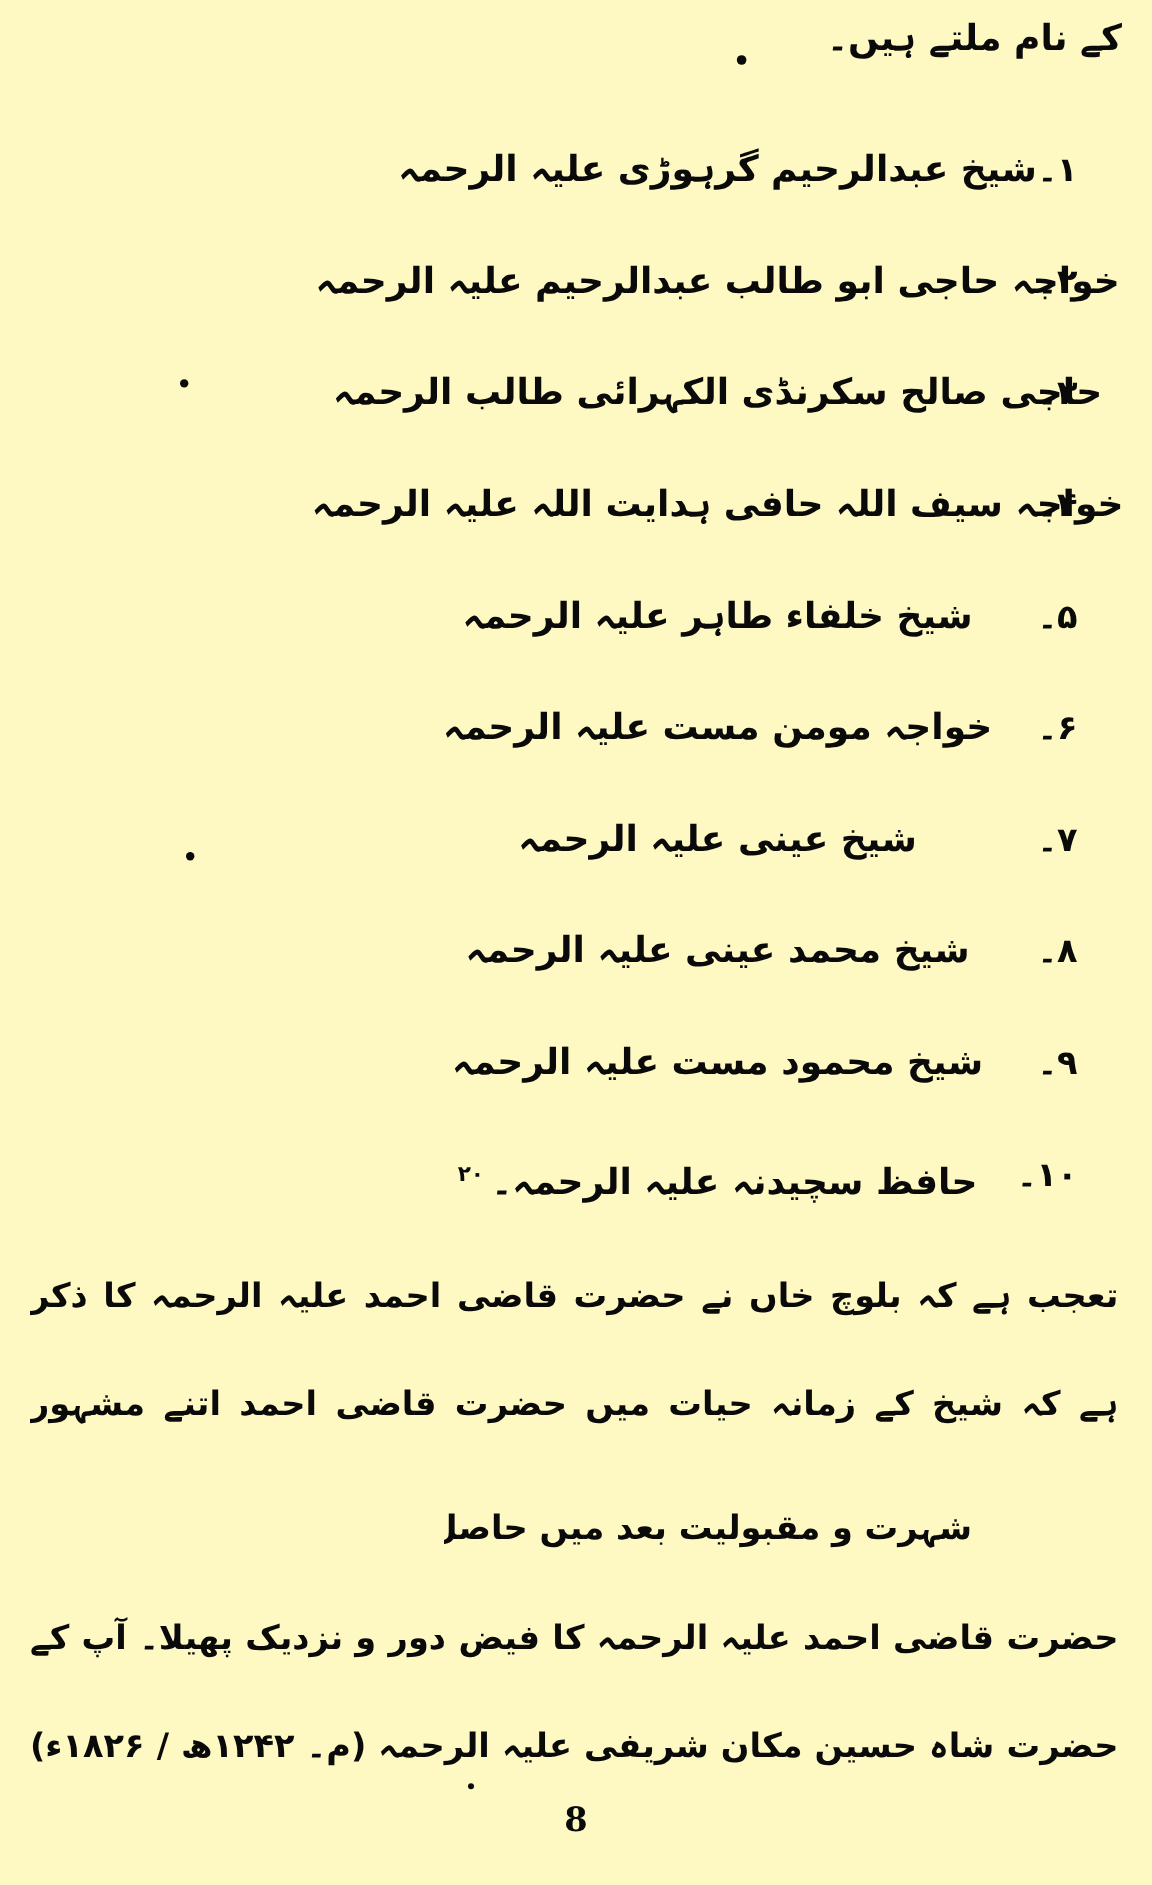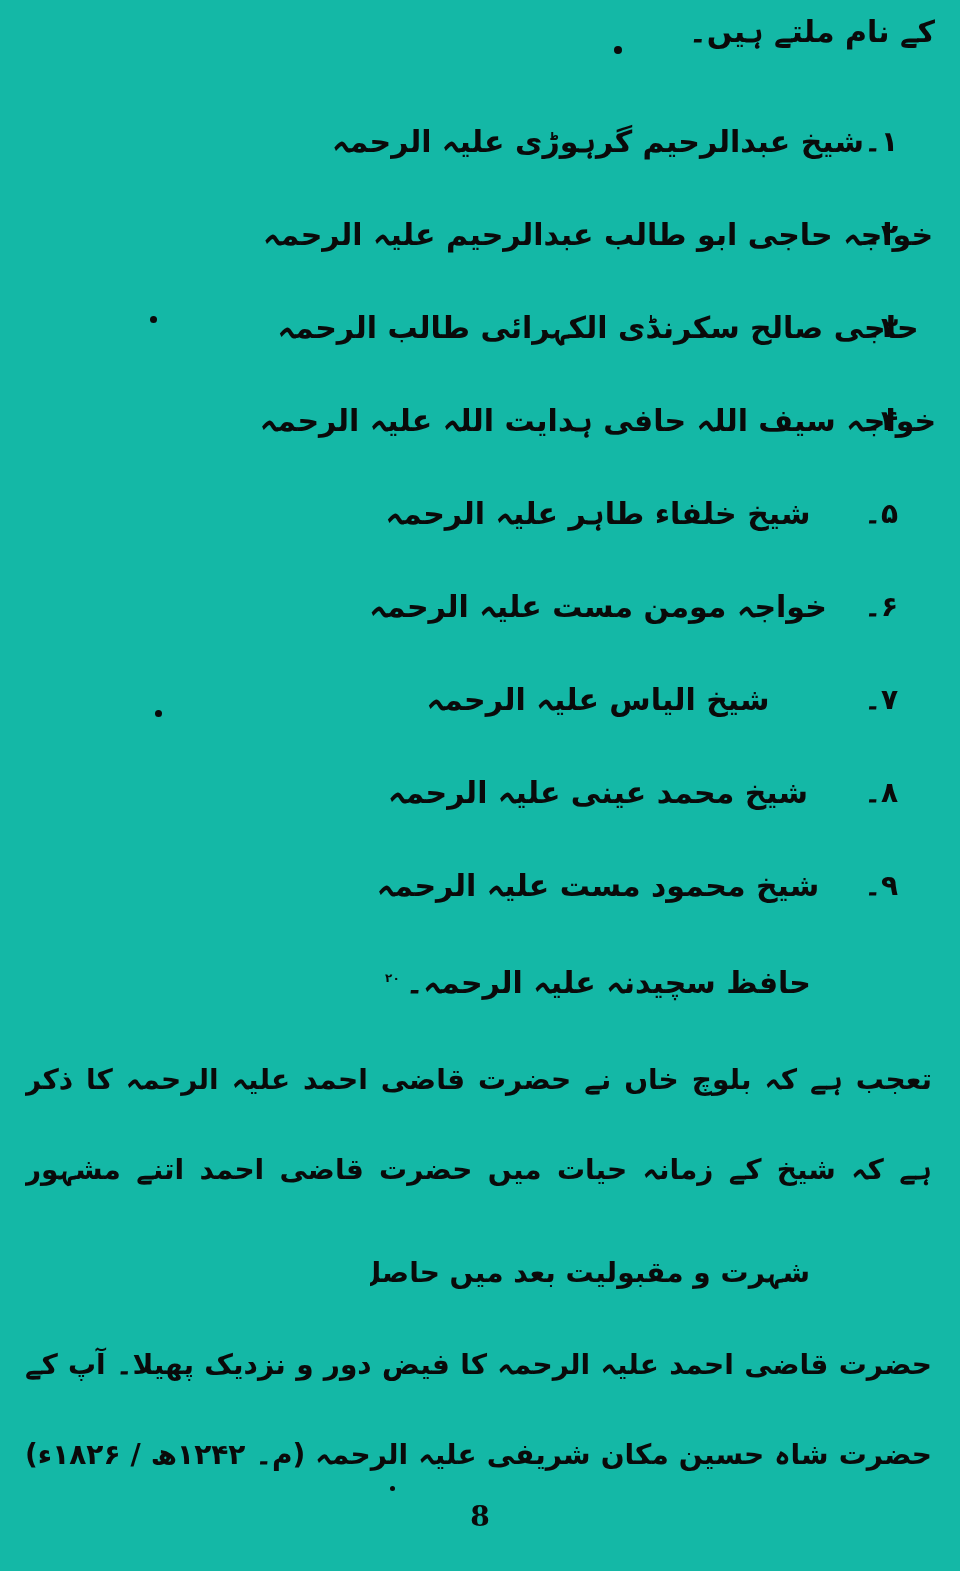--- a/index.html
+++ b/index.html
@@ -4,21 +4,21 @@
 <style>
   html, body {
     margin: 0;
     padding: 0;
     background: #ffffff;
   }
   .page {
     position: relative;
     width: 960px;
     height: 1571px;
-    background: #14b8a6;
+    background: #fef9c3;
     color: #0a0a0a;
     font-family: "DejaVu Sans", sans-serif;
     direction: rtl;
     overflow: hidden;
   }
   .header-line {
     position: absolute;
     top: 14px;
     right: 25px;
     font-size: 30px;
@@ -60,21 +60,21 @@
     font-size: 30px;
     font-weight: 700;
     text-align: center;
     white-space: nowrap;
   }
   .item-name .inner {
     display: inline-block;
     transform: translateX(120px); 
   }
   sup.footnote {
-    font-size: 12px;
+    font-size: 18px;
     font-weight: 700;
     vertical-align: super;
     margin-right: 6px;
   }
   .p-line {
     position: absolute;
     left: 25px;
     right: 28px;
     height: 80px;
     line-height: 80px;
@@ -151,34 +151,35 @@
       <span class="item-name"><span class="inner">شیخ خلفاء طاہر علیہ الرحمہ</span></span>
     </div>
 
     <div class="list-row" style="top:465px">
       <span class="item-num">۶۔</span>
       <span class="item-name"><span class="inner">خواجہ مومن مست علیہ الرحمہ</span></span>
     </div>
 
     <div class="list-row" style="top:558px">
       <span class="item-num">۷۔</span>
-      <span class="item-name"><span class="inner">شیخ الیاس علیہ الرحمہ</span></span>
+      <span class="item-name"><span class="inner">شیخ عینی علیہ الرحمہ</span></span>
     </div>
 
     <div class="list-row" style="top:651px">
       <span class="item-num">۸۔</span>
       <span class="item-name"><span class="inner">شیخ محمد عینی علیہ الرحمہ</span></span>
     </div>
 
     <div class="list-row" style="top:744px">
       <span class="item-num">۹۔</span>
       <span class="item-name"><span class="inner">شیخ محمود مست علیہ الرحمہ</span></span>
     </div>
 
     <div class="list-row" style="top:837px">
+      <span class="item-num">۱۰۔</span>
       <span class="item-name">
         <span class="inner"><span>حافظ سچیدنہ علیہ الرحمہ۔</span><sup class="footnote">۲۰</sup></span>
       </span>
     </div>
 
   </div>
 
   <div class="p-line" style="top:1040px">تعجب ہے کہ بلوچ خاں نے حضرت قاضی احمد علیہ الرحمہ کا ذکر نہیں کیا، ممکن</div>
   <div class="p-line" style="top:1130px">ہے کہ شیخ کے زمانہ حیات میں حضرت قاضی احمد اتنے مشہور معروف نہ ہوں اور</div>
   <div class="p-line short" style="top:1233px">شہرت و مقبولیت بعد میں حاصل ہوئی ہو۔</div>

